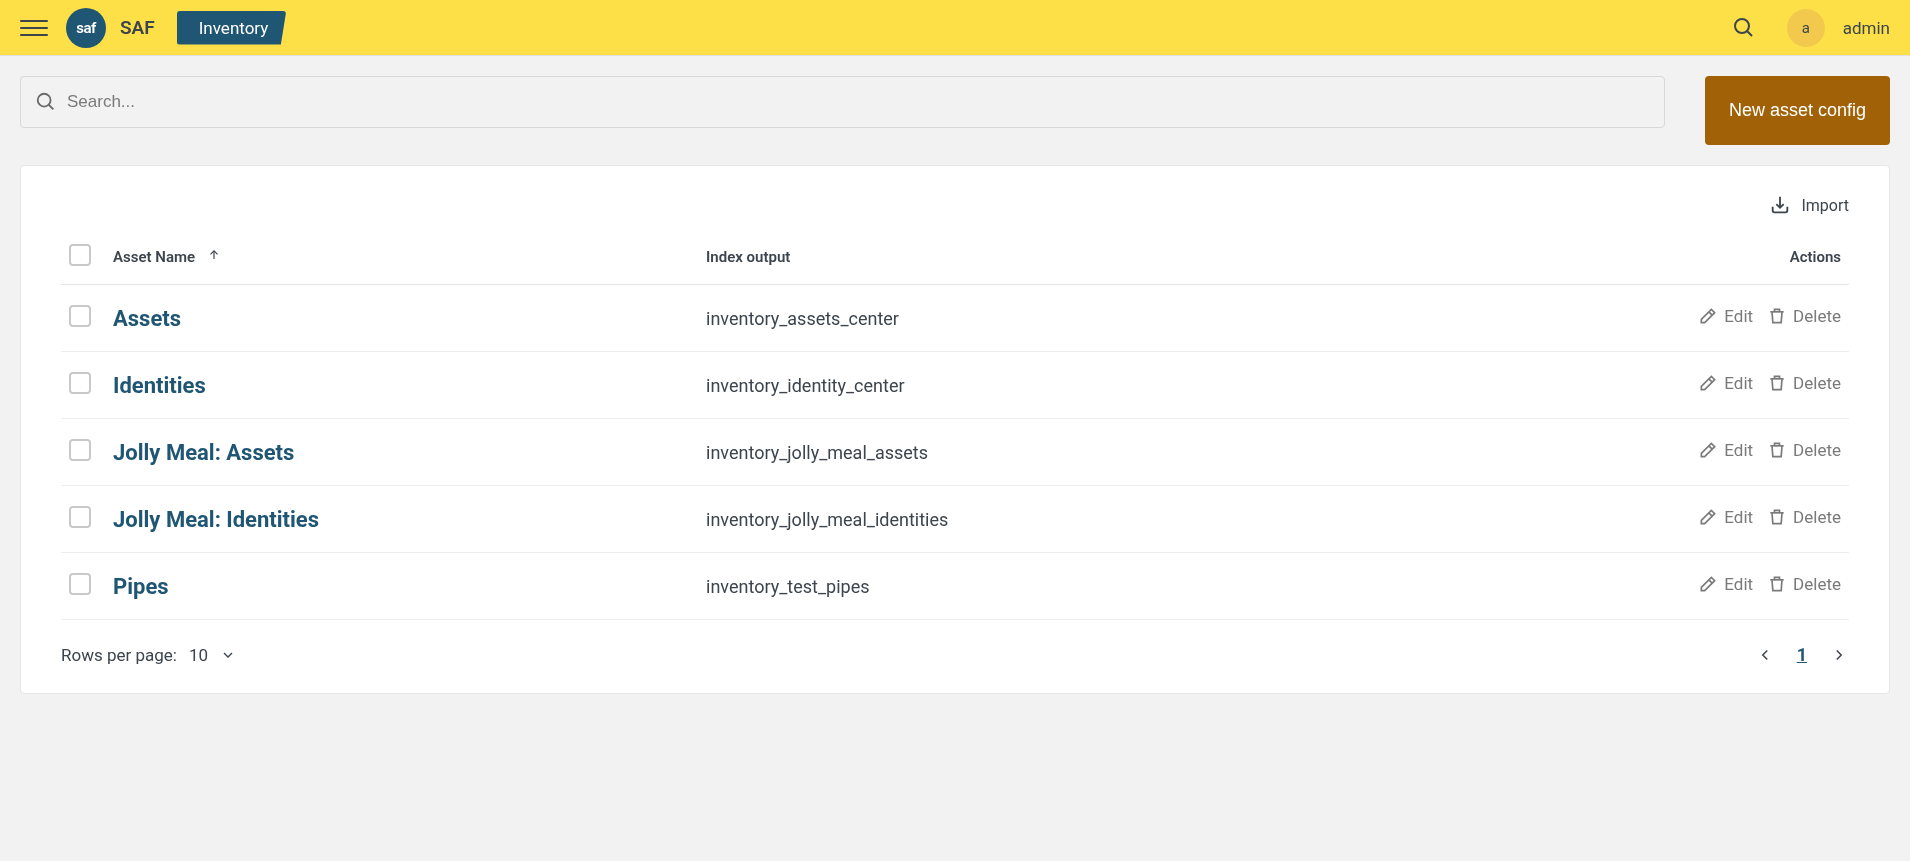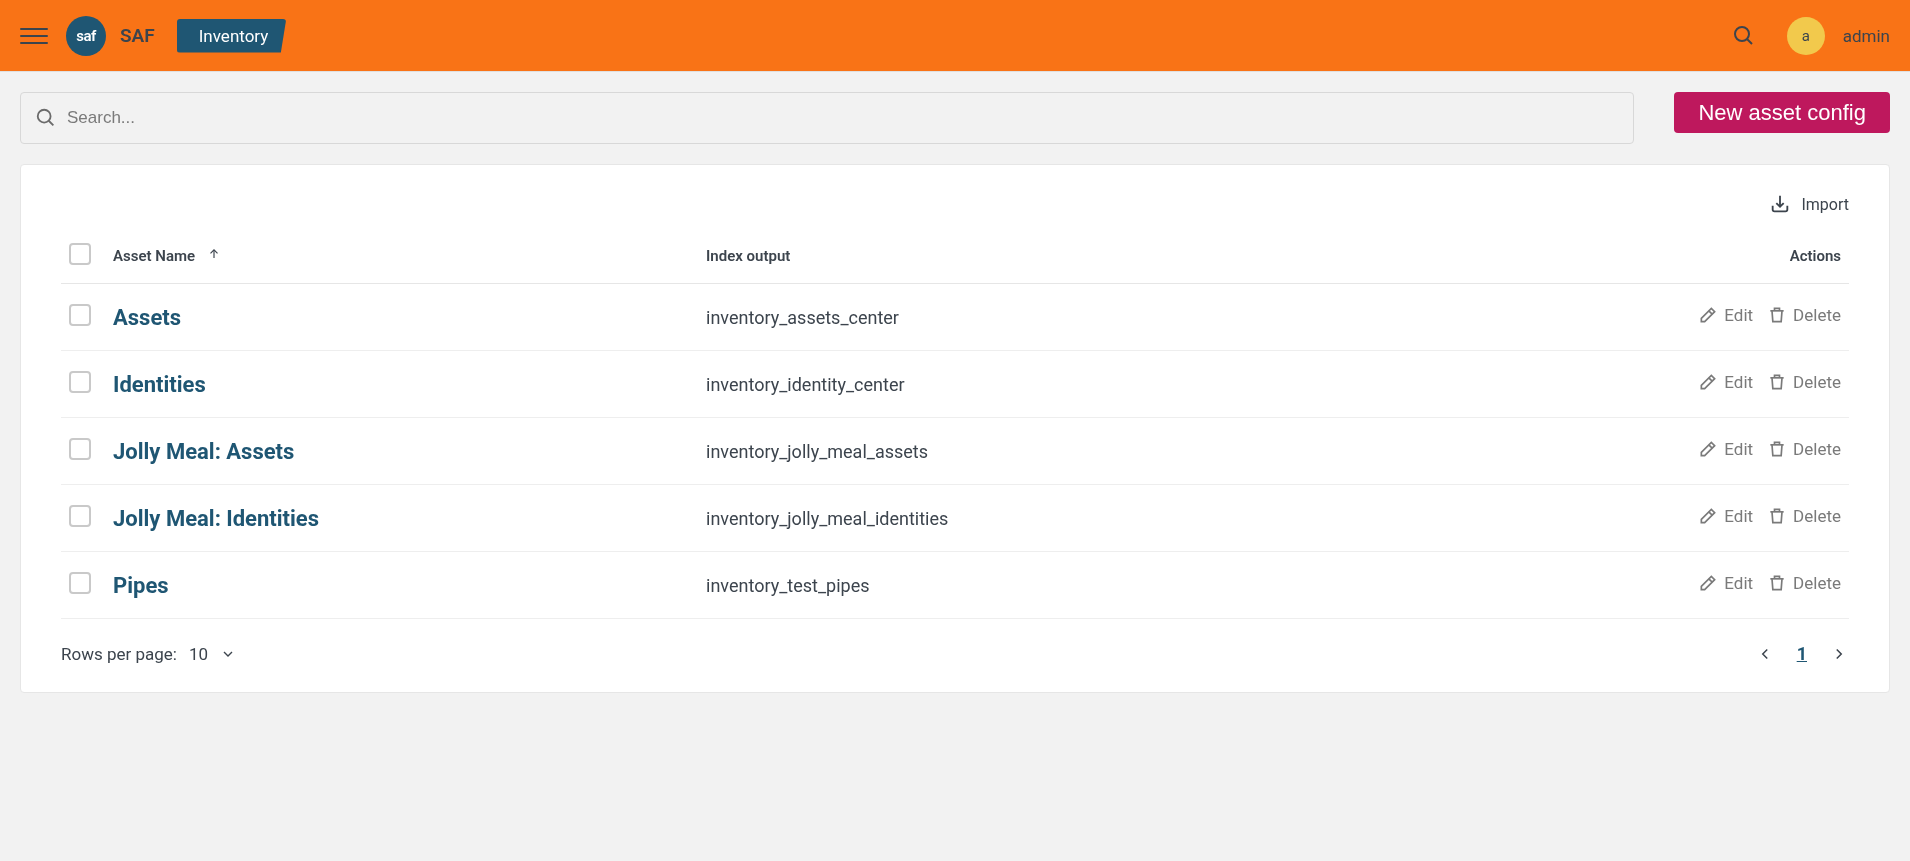--- a/index.html
+++ b/index.html
@@ -6,22 +6,22 @@
   body {
     font-family: -apple-system, BlinkMacSystemFont, "Segoe UI", Roboto, "Helvetica Neue", Arial, sans-serif;
     background: #f2f2f2;
     color: #3c444d;
     width: 1910px;
     height: 861px;
     overflow: hidden;
   }
 
   .topbar {
-    height: 72px;
-    background: #f97316;
+    height: 56px;
+    background: #fde047;
     border-bottom: 1px solid #e0e0e0;
     display: flex;
     align-items: center;
     padding: 0 20px;
   }
   .hamburger {
     display: flex;
     flex-direction: column;
     justify-content: center;
     width: 28px;
@@ -113,27 +113,27 @@
     flex: 1;
     border: none;
     background: transparent;
     font-size: 17px;
     color: #3c444d;
     outline: none;
     margin-left: 10px;
   }
   .search-box input::placeholder { color: #7a7a7a; }
   .btn-primary {
-    background: #be185d;
+    background: #a16207;
     color: #fff;
     border: none;
     border-radius: 4px;
     padding: 0 24px;
-    height: 41px;
-    font-size: 22px;
+    height: 69px;
+    font-size: 18px;
     cursor: pointer;
   }
 
   .card {
     background: #fff;
     border: 1px solid #e6e6e6;
     border-radius: 4px;
     padding: 28px 40px 28px 40px;
   }
 

